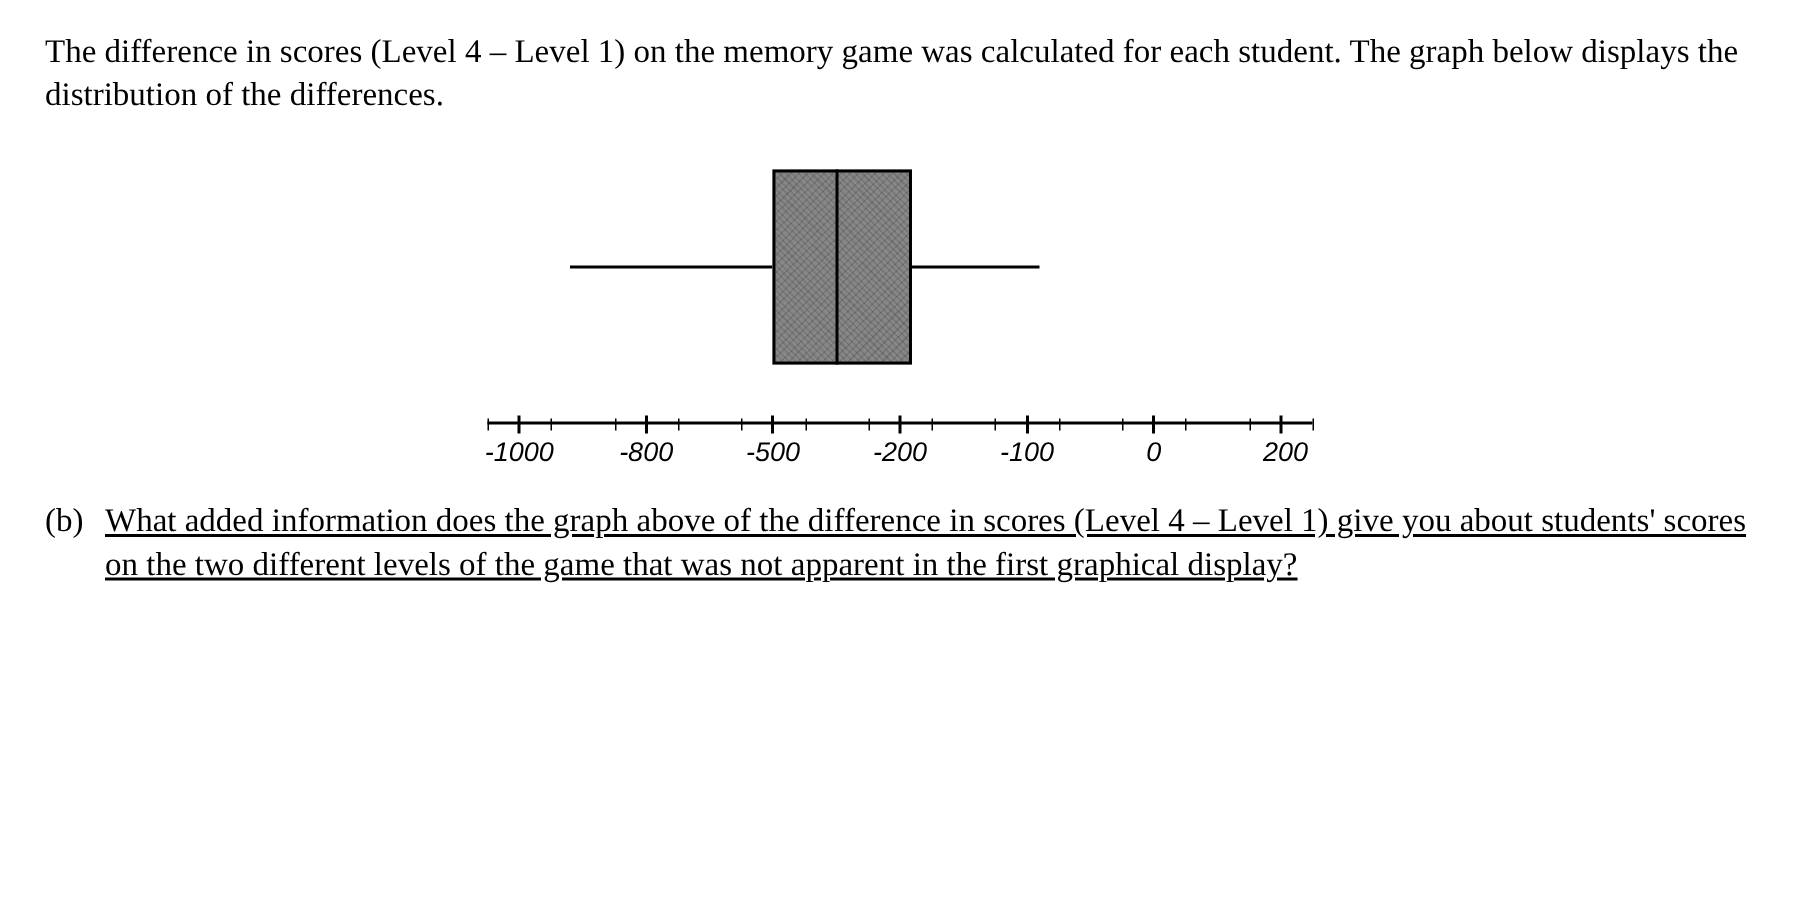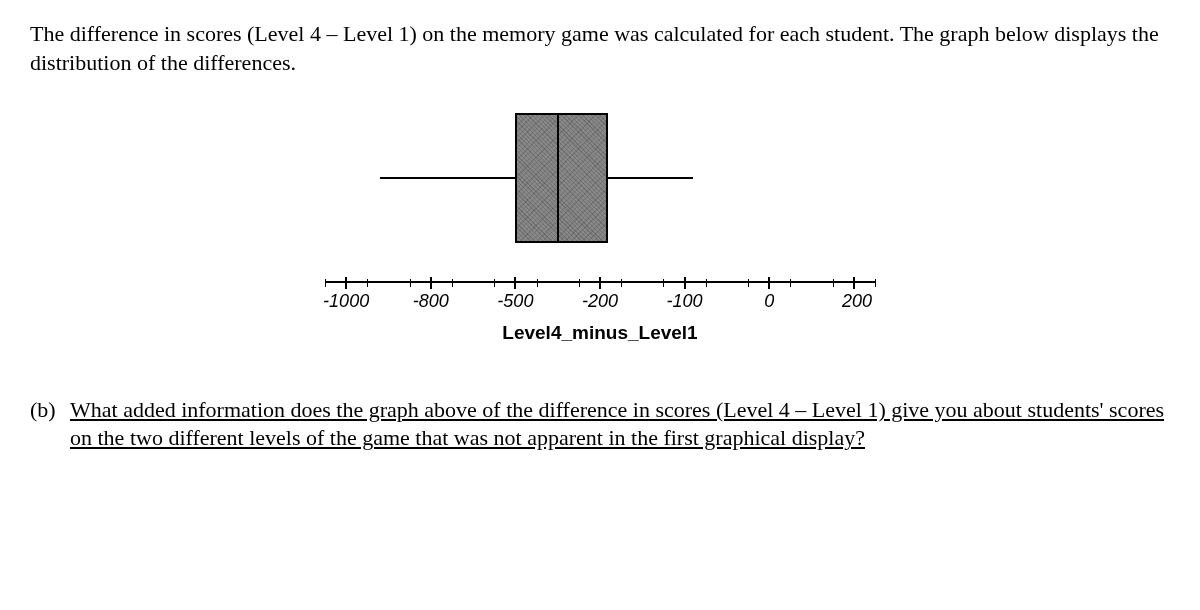--- a/index.html
+++ b/index.html
@@ -128,19 +128,18 @@
       <div class="minor-tick" style="left: 380.769px;"></div>
       <div class="minor-tick" style="left: 423.077px;"></div>
       <div class="minor-tick" style="left: 465.385px;"></div>
       <div class="minor-tick" style="left: 507.692px;"></div>
       <div class="minor-tick" style="left: 550px;"></div>
       <div class="whisker-line" style="top: 84px; left: 55px; width: 135.385px;"></div>
       <div class="whisker-line" style="top: 84px; left: 283.462px; width: 84.6154px;"></div>
       <div class="box" style="top: 20px; height: 130px; left: 190.385px; width: 93.0769px;"></div>
       <div class="median-line" style="top: 20px; height: 130px; left: 231.692px;"></div>
     </div>
-  <div class="xlabel">Level4_minus_Level1</div>
 </div>
 
 <div class="q-part">
   <div class="q-label">(b)</div>
   <div class="q-body">What added information does the graph above of the difference in scores (Level 4 – Level 1) give you about students' scores on the two different levels of the game that was not apparent in the first graphical display?</div>
 </div>
 
 </body></html>

